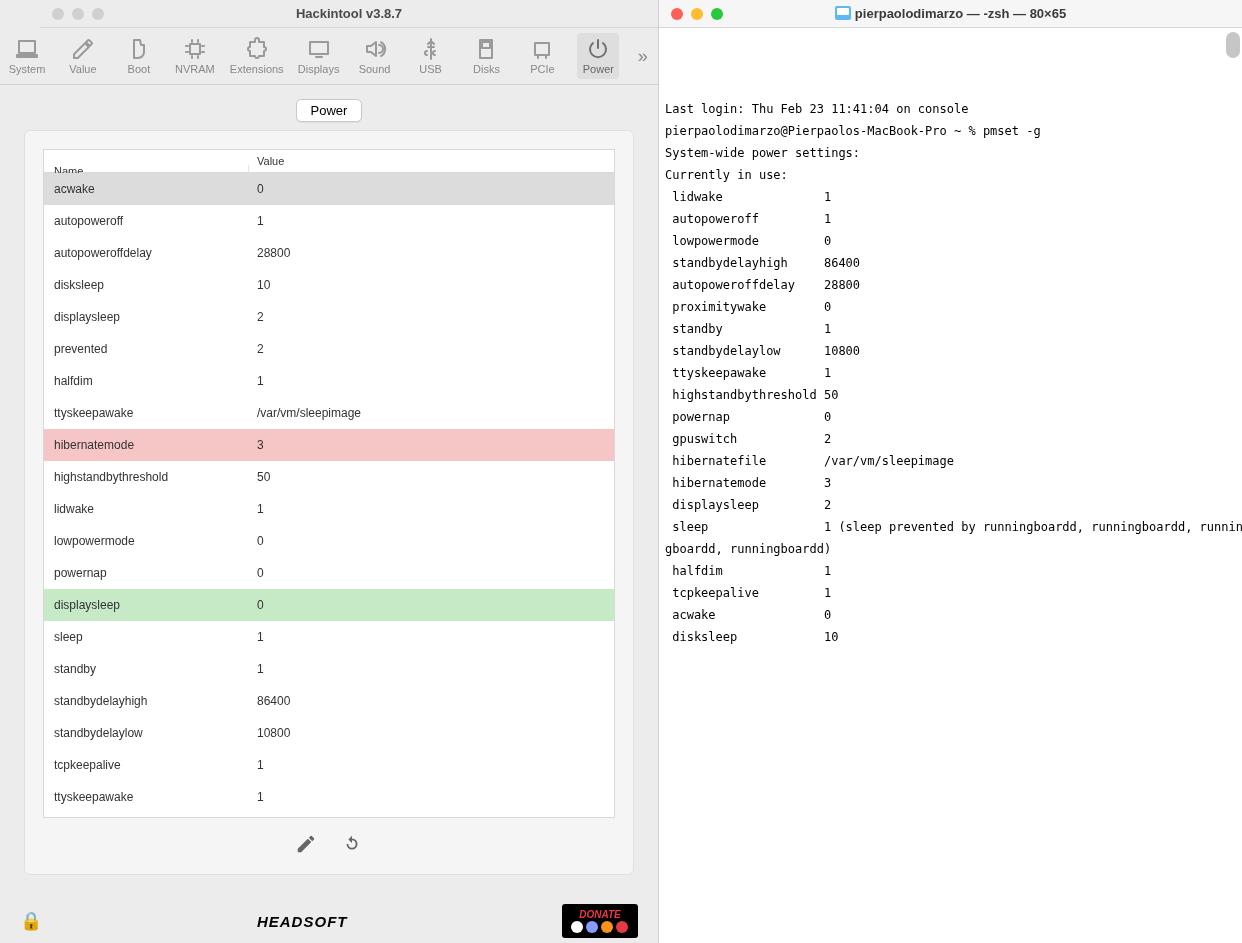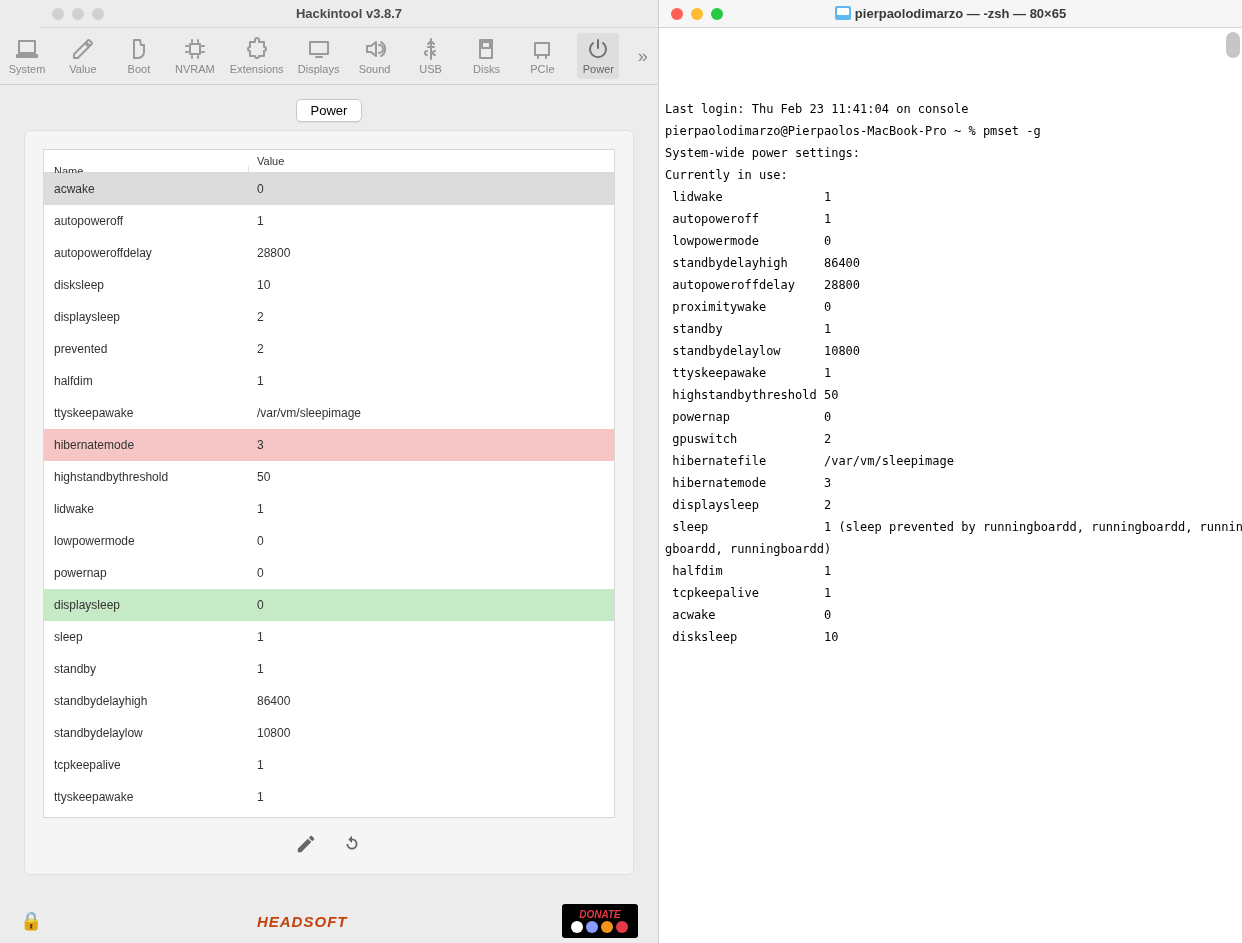--- a/index.html
+++ b/index.html
@@ -108,21 +108,21 @@
 .action-btn svg { width: 22px; height: 22px; fill: #666; }
 
 
 .footer {
   height: 44px; display: flex; align-items: center; justify-content: space-between;
   padding: 0 20px;
 }
 .lock-icon { font-size: 18px; }
 .footer-brand {
   font-style: italic; font-weight: 700; letter-spacing: 1px;
-  color: #c2410c; font-size: 15px;
+  color: #000000; font-size: 15px;
 }
 .donate-badge {
   width: 76px; height: 34px; background: #000; border-radius: 3px;
   display: flex; flex-direction: column; align-items: center; justify-content: center;
   gap: 1px;
 }
 .donate-text { color: #e63946; font-size: 10px; font-weight: 700; font-style: italic; }
 .donate-coins { display: flex; gap: 3px; }
 .coin { width: 12px; height: 12px; border-radius: 50%; }
 .coin.pp { background: #fff; }

